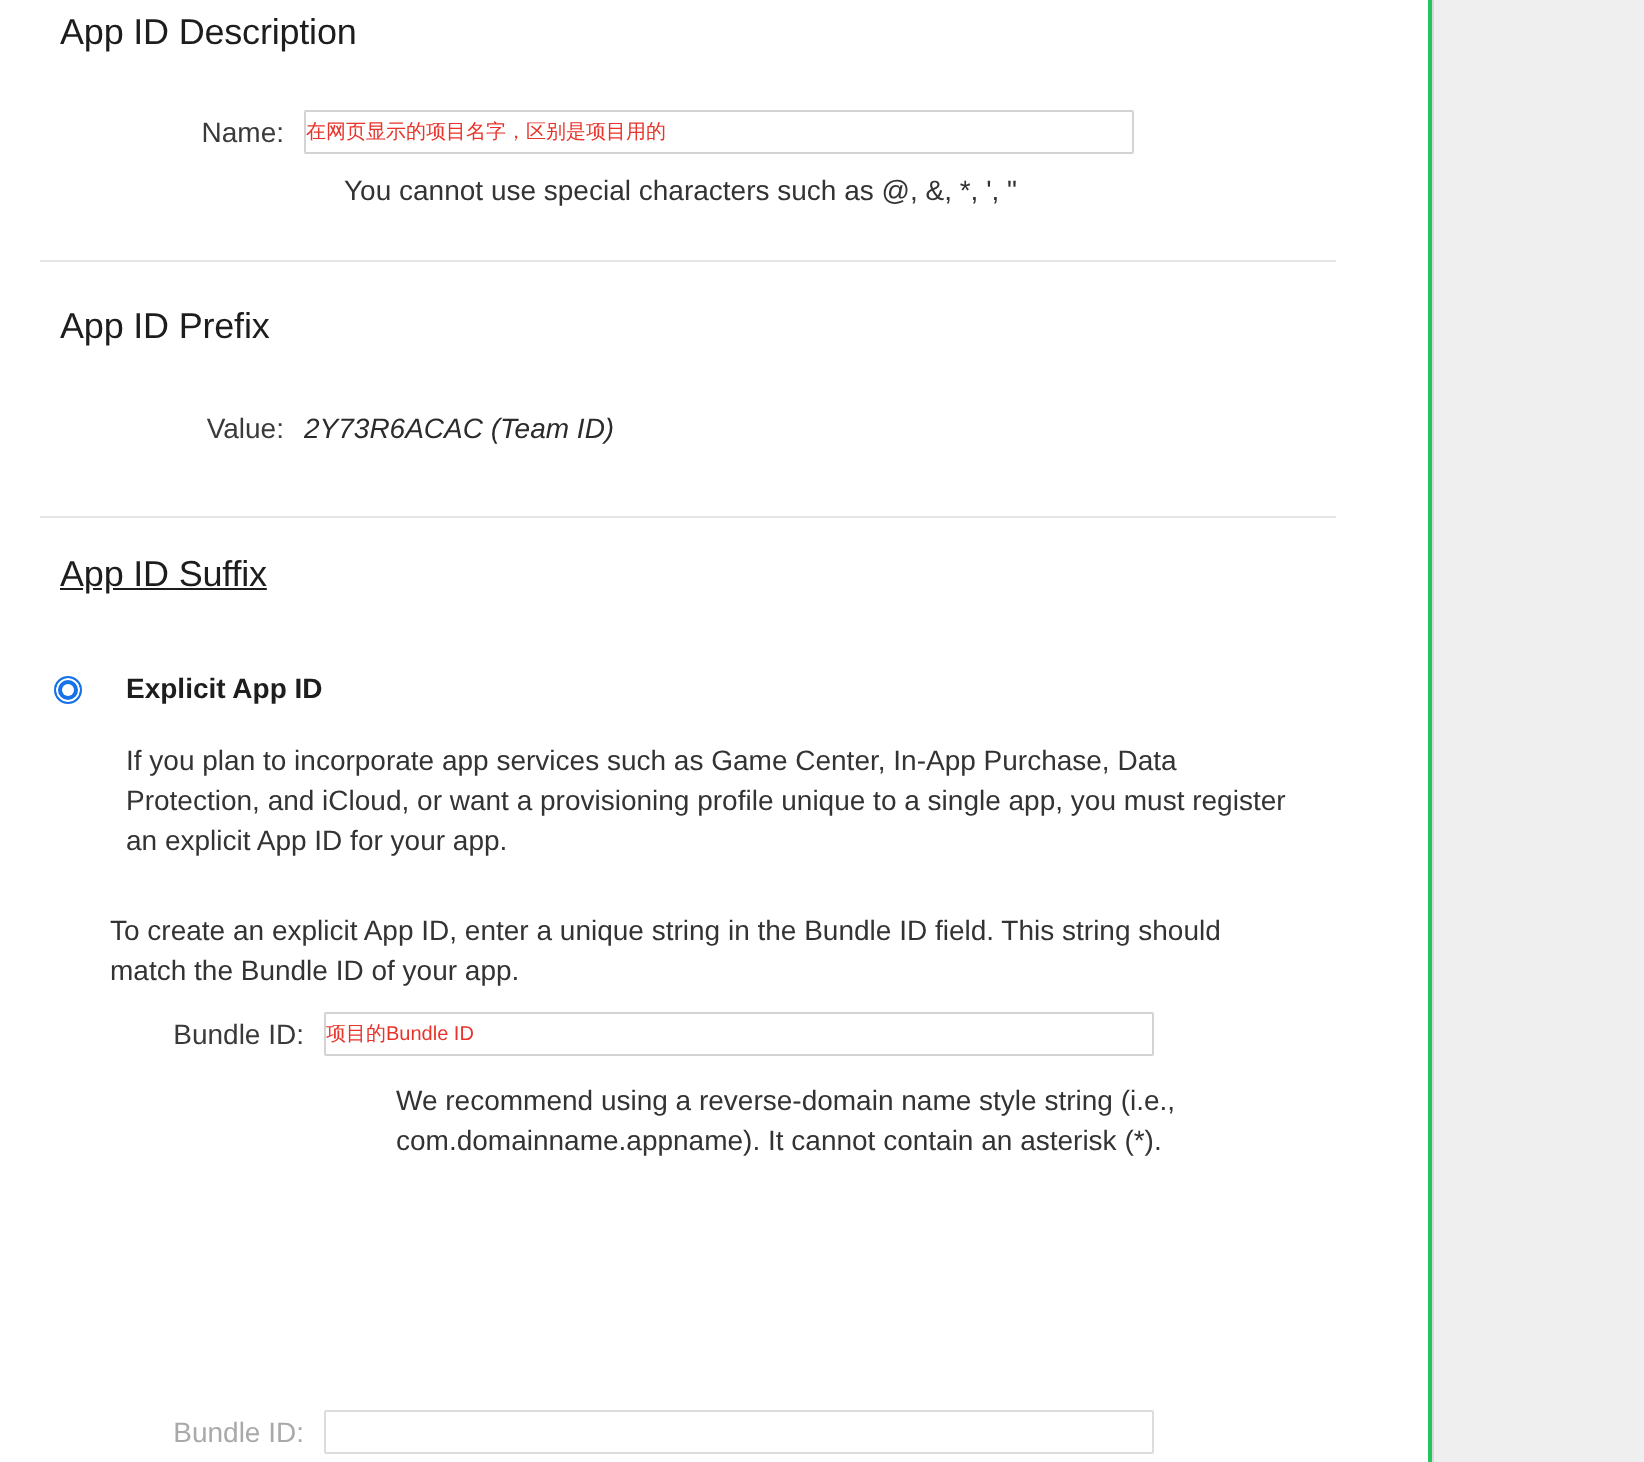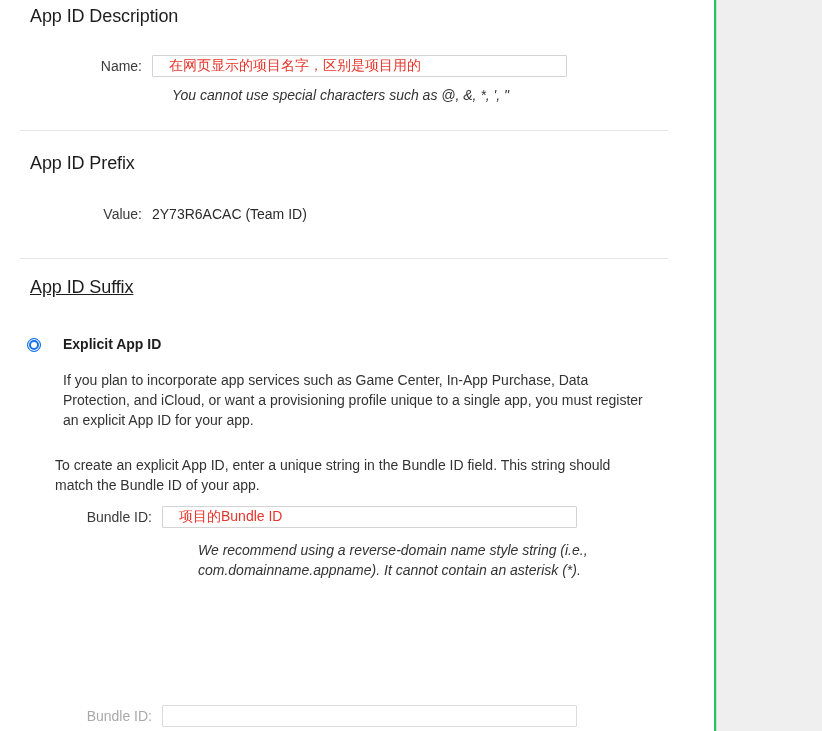--- a/index.html
+++ b/index.html
@@ -79,40 +79,39 @@
   .field-label.dim {
     color: #a9a9a9;
   }
 
   .text-input {
     width: 415px;
     height: 22px;
     border: 1px solid #d3d3d3;
     background: #ffffff;
     font-family: "Liberation Sans", sans-serif;
-    font-size: 14px;
+    font-size: 10px;
     color: #e8342a;
-    padding: 0 16px;
+    padding: 0 0;
     line-height: 20px;
     outline: none;
     border-radius: 1px;
   }
 
   .text-input.empty {
     color: #555;
     border-color: #dcdcdc;
   }
 
   .field-hint {
     font-size: 14px;
     color: #333333;
     line-height: 20px;
     margin-top: 4px;
     margin-left: 162px;
-    font-style: italic;
   }
 
   .field-hint.wide {
     width: 440px;
   }
 
   
   .option {
     position: relative;
     padding-left: 63px;
@@ -181,21 +180,21 @@
     </div>
 
     <div class="abs field-hint" style="left:10px; top:81px; margin-left:162px;">You cannot use special characters such as @, &amp;, *, ', "</div>
 
     <div class="abs divider" style="left:0px; top:130px;"></div>
 
     <div class="abs section-title" style="left:30px; top:153px;">App ID Prefix</div>
 
     <div class="abs field-row" style="left:0px; top:203px;">
       <div class="field-label">Value:</div>
-      <div style="font-size:14px;color:#2b2b2b;line-height:22px;">2Y73R6ACAC (Team ID)</div>
+      <div style="font-size:14px;color:#2b2b2b;line-height:22px;font-style:italic;">2Y73R6ACAC (Team ID)</div>
     </div>
 
     <div class="abs divider" style="left:0px; top:258px;"></div>
 
     <div class="abs section-title" style="left:30px; top:277px;text-decoration:underline;">App ID Suffix</div>
 
     <div class="abs option" style="left:0px; top:335px; width:700px;">
       <span class="radio selected"></span>
       <div class="option-title">Explicit App ID</div>
       <div class="option-para">If you plan to incorporate app services such as Game Center, In-App Purchase, Data Protection, and iCloud, or want a provisioning profile unique to a single app, you must register an explicit App ID for your app.</div>

